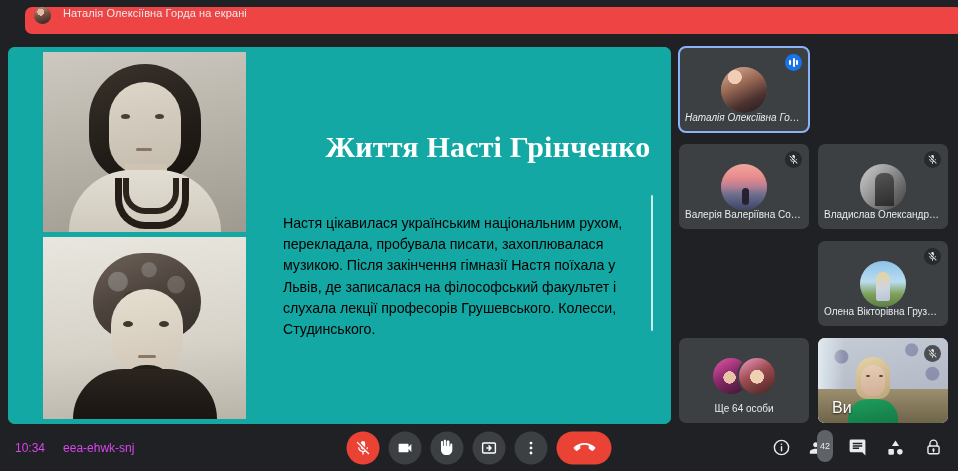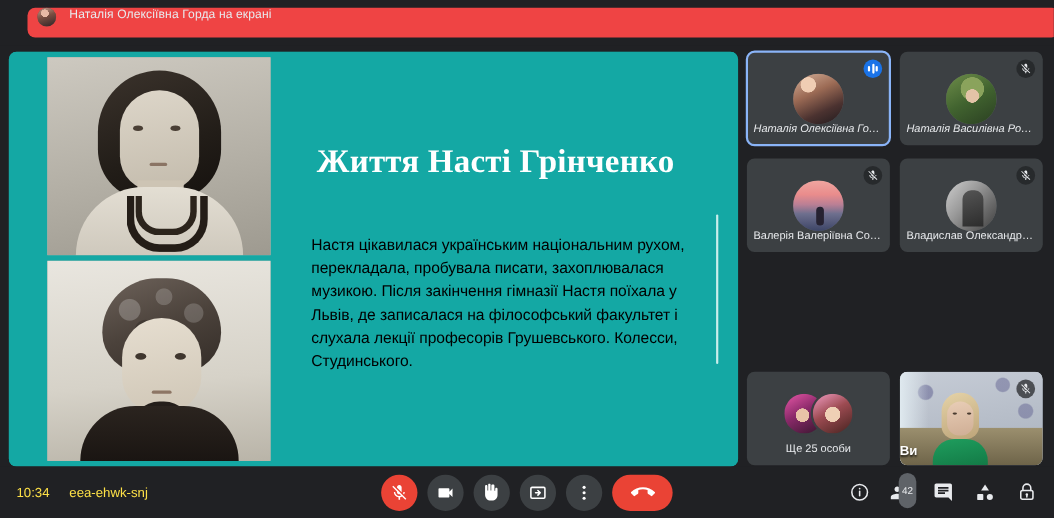--- a/index.html
+++ b/index.html
@@ -225,20 +225,21 @@
   .slide-title {
     position: absolute;
     left: 26px; top: 83px;
     width: 400px;
     color: #ffffff;
     font-family: "Liberation Serif", "DejaVu Serif", serif;
     font-weight: 700;
     font-size: 30px;
     letter-spacing: 0.2px;
     white-space: nowrap;
+    text-align: center;
   }
   .slide-text {
     position: absolute;
     left: 21px; top: 166px;
     width: 365px;
     color: #000000;
     font-size: 14.2px;
     line-height: 21.2px;
     letter-spacing: -0.05px;
   }
@@ -486,42 +487,41 @@
   .sv-shirt {
     position: absolute;
     left: 42%; bottom: 0;
     width: 50px; height: 24px;
     transform: translateX(-50%);
     border-radius: 20px 20px 0 0;
     background: linear-gradient(170deg, #1f9e5e 0%, #137a46 100%);
   }
   .selfview-label {
     position: absolute;
-    left: 0; bottom: 6px;
+    left: 14px; bottom: 6px;
     color: #ffffff;
-    font-size: 12px;
+    font-size: 16px;
     text-shadow: 0 1px 2px rgba(0,0,0,.8);
-    font-weight: bold;
   }
 
   
   .bottombar {
     position: absolute;
     left: 0; bottom: 0;
     width: 958px; height: 47px;
     background: #202124;
   }
   .meeting-meta {
     position: absolute;
     left: 15px; top: 50%;
     transform: translateY(-50%);
     display: flex;
     align-items: center;
     gap: 18px;
-    color: #fde047;
+    color: #d946ef;
     font-size: 12px;
     white-space: nowrap;
   }
   .controls {
     position: absolute;
     left: 50%; top: 50%;
     transform: translate(-50%, -50%);
     display: flex;
     align-items: center;
     gap: 9px;
@@ -634,31 +634,20 @@
           <div class="av-natalia-h"></div>
         </div>
       <div class="speak-dot">
           <i></i>
           <i></i>
           <i></i>
         </div>
       <div class="tile-name">Наталія Олексіївна Горда</div>
     </div>
 
-    <div class="tile col1 row0">
-      <div class="tile-avatar">
-          <div class="av-natalia-v"></div>
-        </div>
-      <div class="mic-off">
-        <svg width="11" height="11" viewBox="0 0 24 24" fill="#e8eaed">
-            <path d="M19 11h-1.7c0 .74-.16 1.43-.43 2.05l1.23 1.23c.56-.98.9-2.09.9-3.28zM15 11.16V5c0-1.66-1.34-3-3-3S9 3.34 9 5v.18l6 5.98zM4.27 3L3 4.27l6 6V11c0 1.66 1.34 3 3 3 .23 0 .44-.03.65-.08l1.66 1.66c-.71.33-1.5.52-2.31.52-2.76 0-5.3-2.1-5.3-5.1H5c0 3.41 2.72 6.23 6 6.72V21h2v-3.28c.91-.13 1.77-.45 2.54-.9L19.73 21 21 19.73 4.27 3z"></path>
-          </svg>
-      </div>
-      <div class="tile-name">Наталія Василівна Розін…</div>
-    </div>
 
     <div class="tile col1 row1">
       <div class="tile-avatar">
           <div class="av-vladyslav"></div>
         </div>
       <div class="mic-off">
         <svg width="11" height="11" viewBox="0 0 24 24" fill="#e8eaed">
             <path d="M19 11h-1.7c0 .74-.16 1.43-.43 2.05l1.23 1.23c.56-.98.9-2.09.9-3.28zM15 11.16V5c0-1.66-1.34-3-3-3S9 3.34 9 5v.18l6 5.98zM4.27 3L3 4.27l6 6V11c0 1.66 1.34 3 3 3 .23 0 .44-.03.65-.08l1.66 1.66c-.71.33-1.5.52-2.31.52-2.76 0-5.3-2.1-5.3-5.1H5c0 3.41 2.72 6.23 6 6.72V21h2v-3.28c.91-.13 1.77-.45 2.54-.9L19.73 21 21 19.73 4.27 3z"></path>
           </svg>
       </div>
@@ -671,31 +660,42 @@
         </div>
       <div class="mic-off">
         <svg width="11" height="11" viewBox="0 0 24 24" fill="#e8eaed">
             <path d="M19 11h-1.7c0 .74-.16 1.43-.43 2.05l1.23 1.23c.56-.98.9-2.09.9-3.28zM15 11.16V5c0-1.66-1.34-3-3-3S9 3.34 9 5v.18l6 5.98zM4.27 3L3 4.27l6 6V11c0 1.66 1.34 3 3 3 .23 0 .44-.03.65-.08l1.66 1.66c-.71.33-1.5.52-2.31.52-2.76 0-5.3-2.1-5.3-5.1H5c0 3.41 2.72 6.23 6 6.72V21h2v-3.28c.91-.13 1.77-.45 2.54-.9L19.73 21 21 19.73 4.27 3z"></path>
           </svg>
       </div>
       <div class="tile-name">Валерія Валеріївна Сок…</div>
     </div>
 
 
+    <div class="tile col1 row2">
+      <div class="tile-avatar">
+          <div class="av-olena"></div>
+        </div>
+      <div class="mic-off">
+        <svg width="11" height="11" viewBox="0 0 24 24" fill="#e8eaed">
+            <path d="M19 11h-1.7c0 .74-.16 1.43-.43 2.05l1.23 1.23c.56-.98.9-2.09.9-3.28zM15 11.16V5c0-1.66-1.34-3-3-3S9 3.34 9 5v.18l6 5.98zM4.27 3L3 4.27l6 6V11c0 1.66 1.34 3 3 3 .23 0 .44-.03.65-.08l1.66 1.66c-.71.33-1.5.52-2.31.52-2.76 0-5.3-2.1-5.3-5.1H5c0 3.41 2.72 6.23 6 6.72V21h2v-3.28c.91-.13 1.77-.45 2.54-.9L19.73 21 21 19.73 4.27 3z"></path>
+          </svg>
+      </div>
+      <div class="tile-name">Олена Вікторівна Грузд…</div>
+    </div>
 
     <div class="tile col0 row3">
       <div class="overflow-avatars">
         <div class="ov-av one">
             <div class="ov-a"></div>
           </div>
         <div class="ov-av two">
             <div class="ov-b"></div>
           </div>
       </div>
-      <div class="tile-name">Ще 25 особи</div>
+      <div class="tile-name">Ще 64 особи</div>
     </div>
 
     <div class="tile col1 row3">
       <div class="selfview">
         <div class="sv-wall"></div>
         <div class="sv-light"></div>
         <div class="sv-couch"></div>
         <div class="sv-hair"></div>
         <div class="sv-face"></div>
         <div class="sv-eye l"></div>

